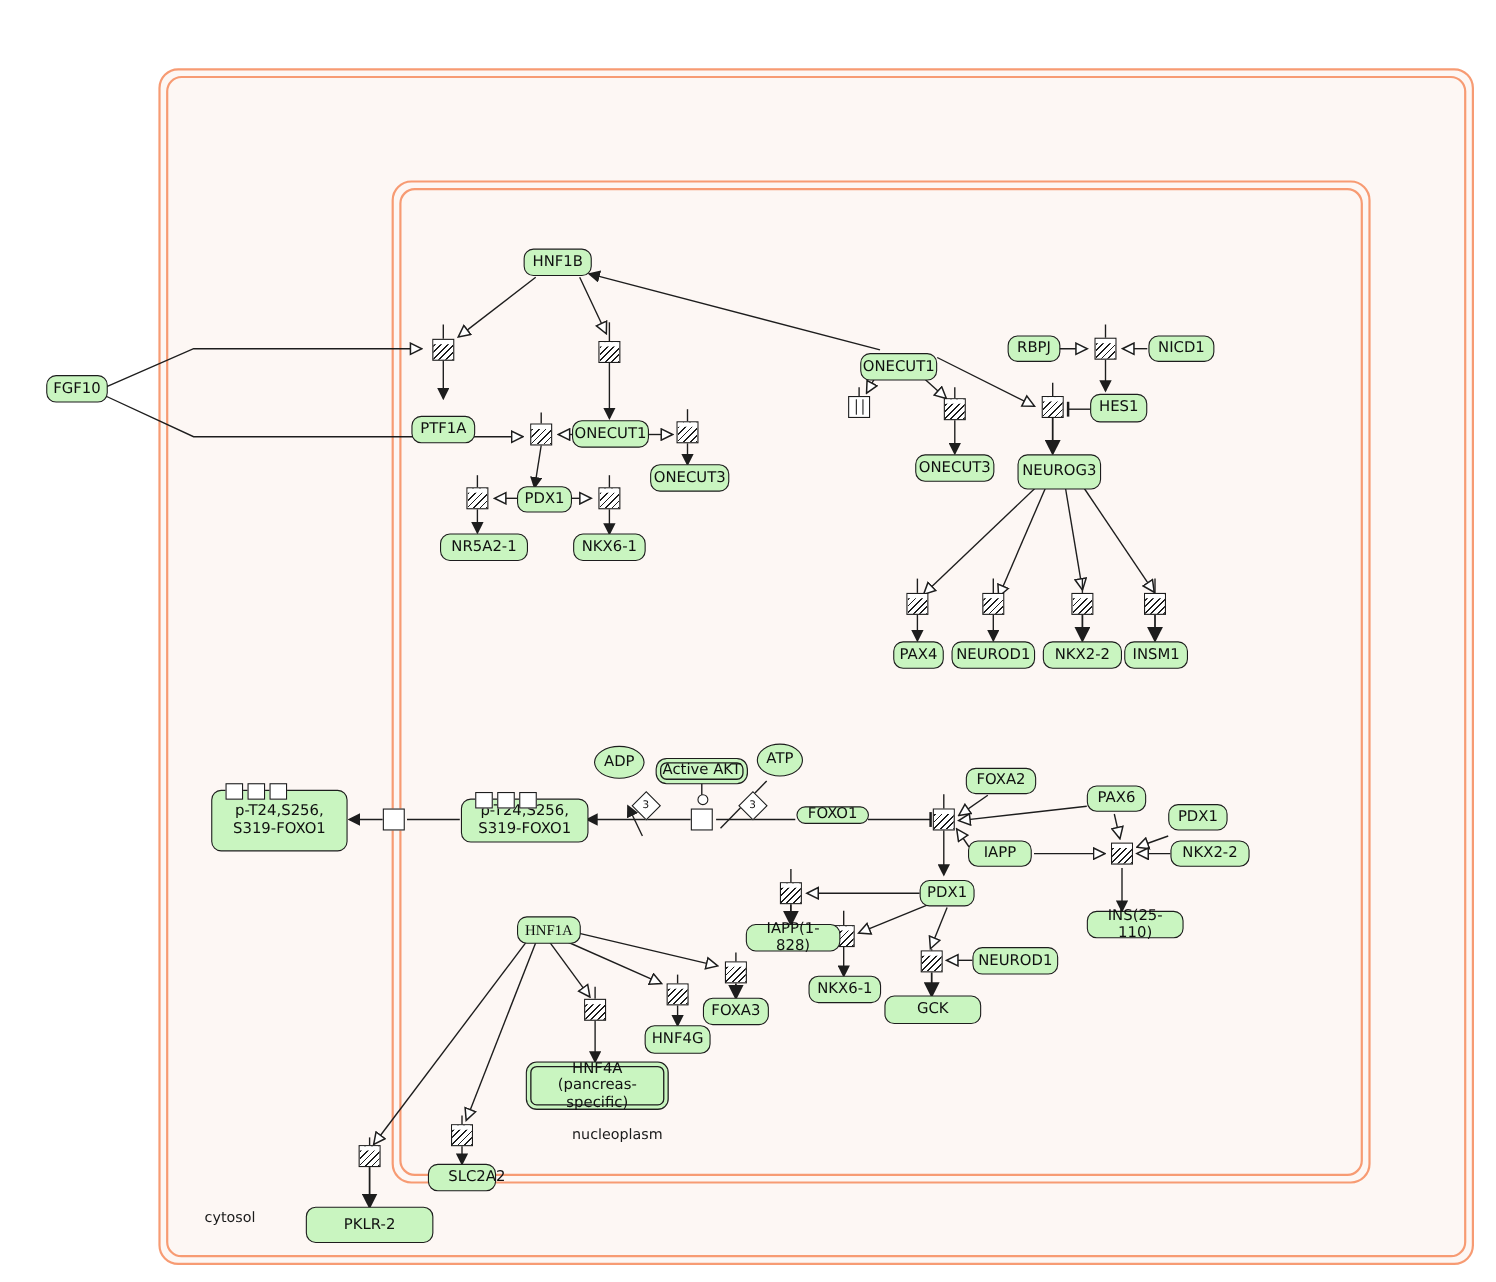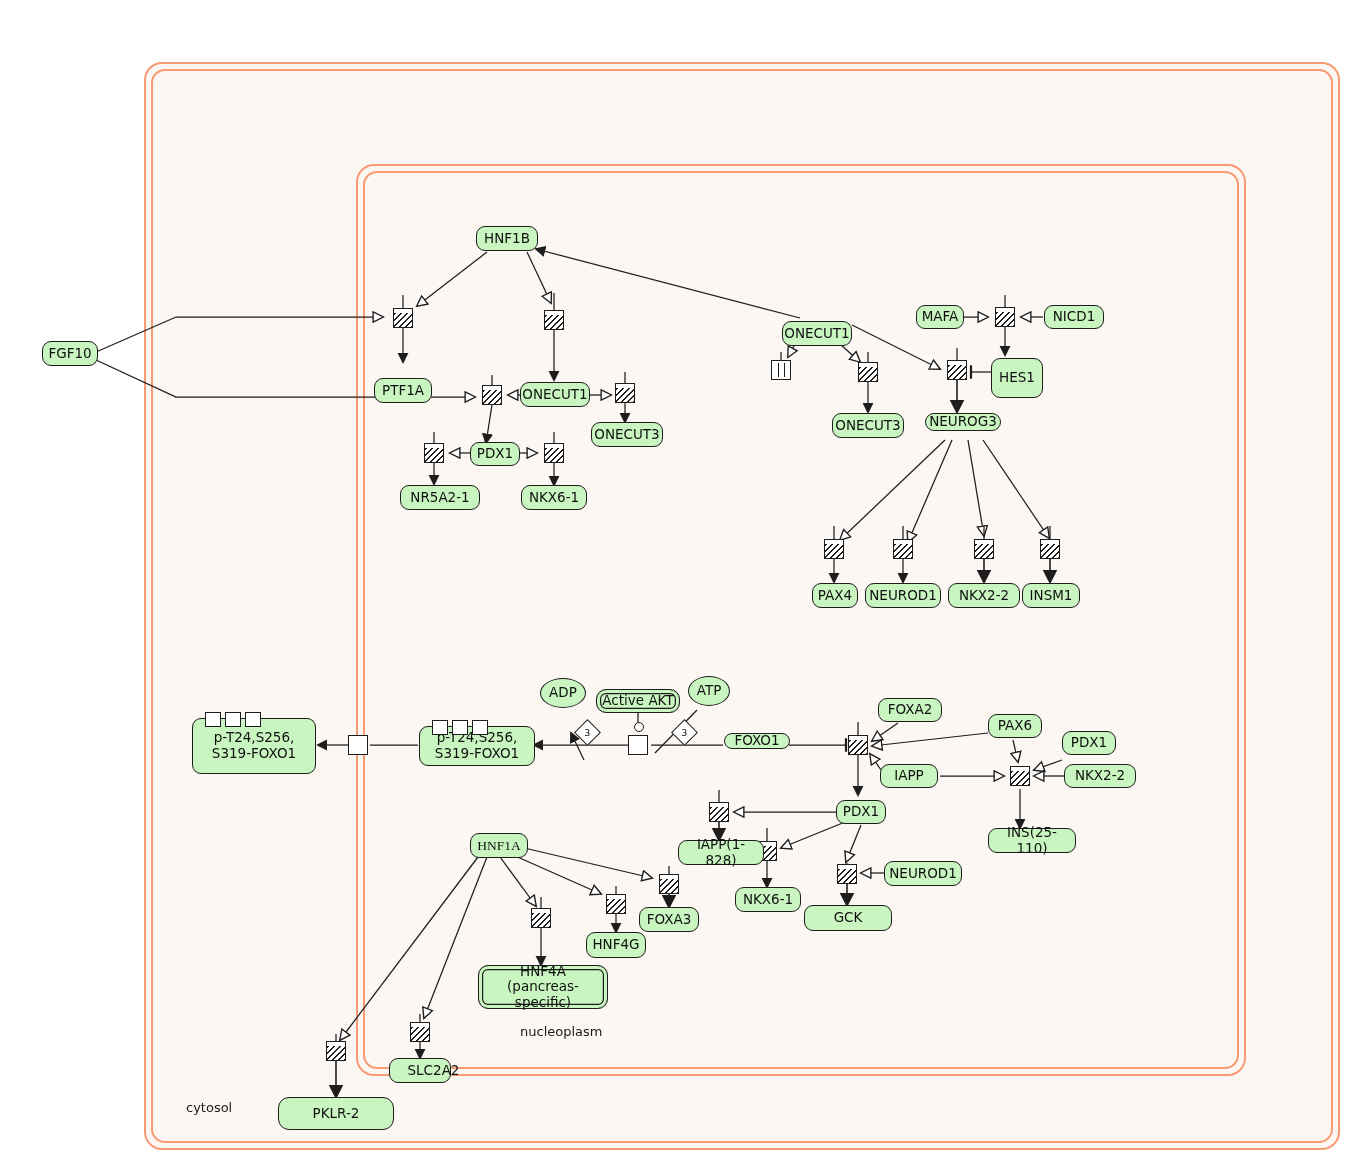--- a/index.html
+++ b/index.html
@@ -256,27 +256,27 @@
   <div class="node" style="left:470px;top:442px;width:50px;height:24px;">PDX1</div>
 
   <div class="node" style="left:400px;top:485px;width:80px;height:25px;">NR5A2-1</div>
 
   <div class="node" style="left:521px;top:485px;width:66px;height:25px;">NKX6-1</div>
 
   <div class="node" style="left:782px;top:321px;width:70px;height:25px;">ONECUT1</div>
 
   <div class="node" style="left:832px;top:413px;width:72px;height:25px;">ONECUT3</div>
 
-  <div class="node" style="left:916px;top:305px;width:48px;height:24px;">MAFA</div>
+  <div class="node" style="left:916px;top:305px;width:48px;height:24px;">RBPJ</div>
 
   <div class="node" style="left:1044px;top:305px;width:60px;height:24px;">NICD1</div>
 
-  <div class="node" style="left:991px;top:358px;width:52px;height:40px;">HES1</div>
-
-  <div class="node" style="left:925px;top:413px;width:76px;height:18px;">NEUROG3</div>
+  <div class="node" style="left:991px;top:358px;width:52px;height:26px;">HES1</div>
+
+  <div class="node" style="left:925px;top:413px;width:76px;height:32px;">NEUROG3</div>
 
   <div class="node" style="left:812px;top:583px;width:46px;height:25px;">PAX4</div>
 
   <div class="node" style="left:865px;top:583px;width:76px;height:25px;">NEUROD1</div>
 
   <div class="node" style="left:948px;top:583px;width:72px;height:25px;">NKX2-2</div>
 
   <div class="node" style="left:1022px;top:583px;width:58px;height:25px;">INSM1</div>
 
   <div class="node ellipse" style="left:540px;top:678px;width:46px;height:30px;">ADP</div>
@@ -319,15 +319,15 @@
 
   <div class="node" style="left:639px;top:907px;width:60px;height:25px;">FOXA3</div>
 
   <div class="node" style="left:586px;top:932px;width:60px;height:26px;">HNF4G</div>
 
   <div class="node complex" style="left:478px;top:965px;width:130px;height:44px;">HNF4A (pancreas-
 specific)</div>
 
   <div class="node" style="left:389px;top:1058px;width:62px;height:25px;padding-left:32px;">SLC2A2</div>
 
-  <div class="node" style="left:278px;top:1097px;width:116px;height:33px;border-radius:11px;">PKLR-2</div>
+  <div class="node" style="left:278px;top:1097px;width:116px;height:33px;">PKLR-2</div>
 
 </div>
 
 </body></html>

